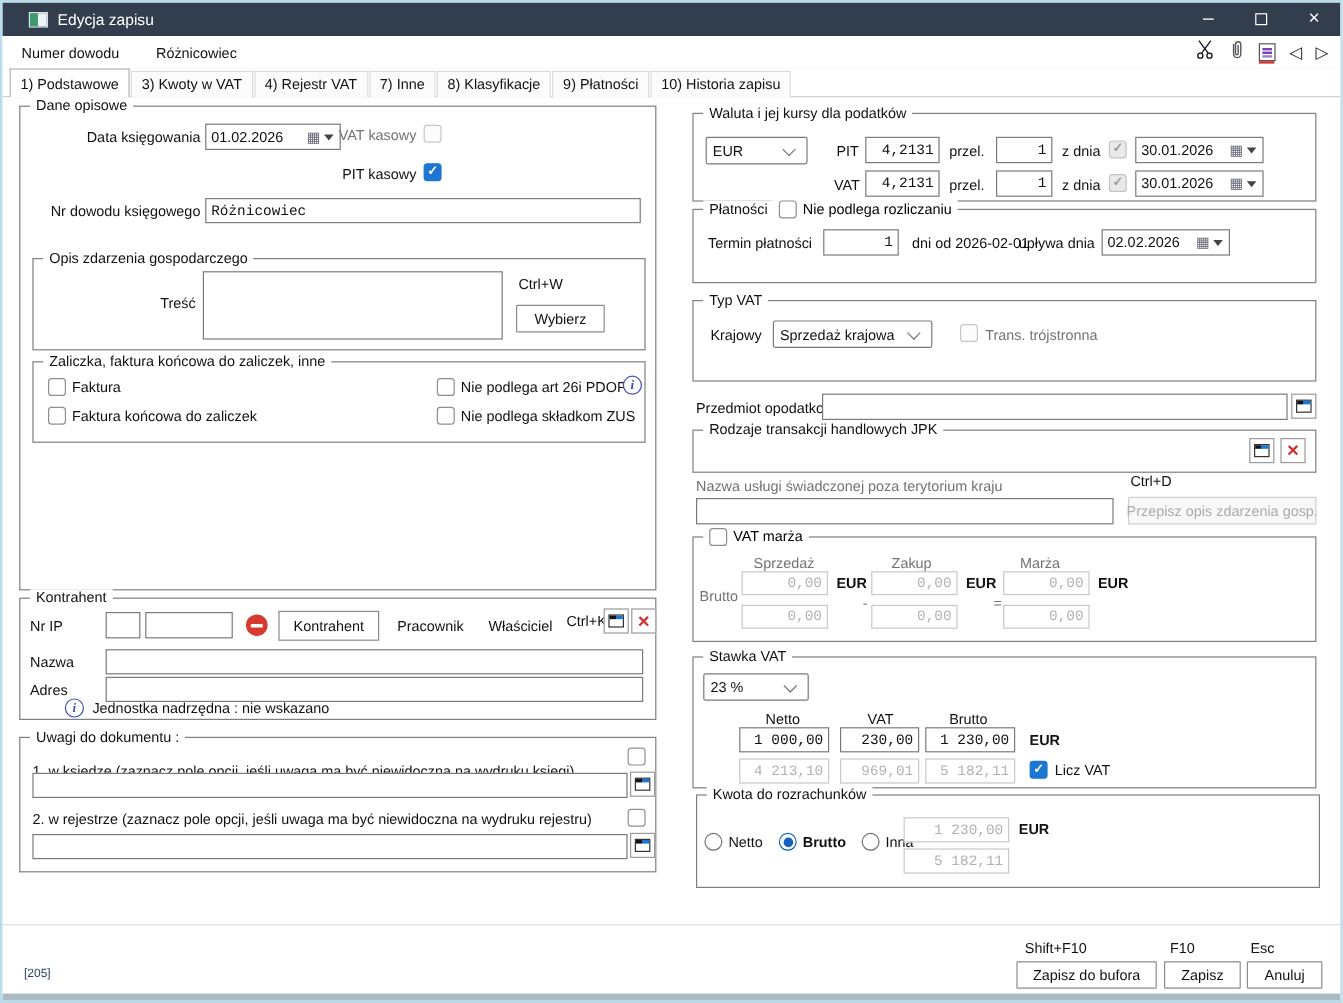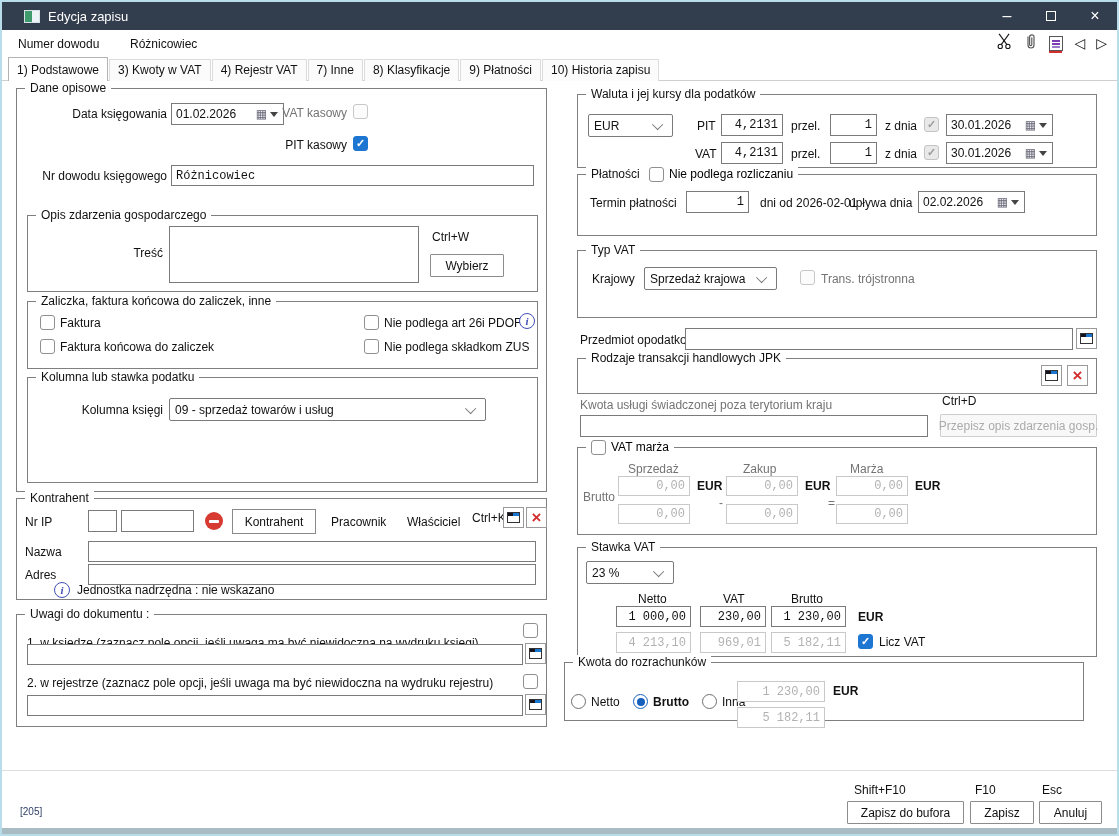--- a/index.html
+++ b/index.html
@@ -172,28 +172,20 @@
       <span class="lb" style="left:32px;top:14px">Faktura</span>
       <span class="cb" style="left:12px;top:37px"></span>
       <span class="lb" style="left:32px;top:38px">Faktura końcowa do zaliczek</span>
       <span class="cb" style="left:336px;top:13px"></span>
       <span class="lb" style="left:356px;top:14px">Nie podlega art 26i PDOF</span>
       <span class="infoi" style="left:491px;top:11px">i</span>
       <span class="cb" style="left:336px;top:37px"></span>
       <span class="lb" style="left:356px;top:38px">Nie podlega składkom ZUS</span>
     </div>
 
-    <div class="grp" style="left:10px;top:288px;width:511px;height:106px">
-      <span class="legend">Kolumna lub stawka podatku</span>
-      <span class="lb r" style="left:35px;top:25px;width:100px">Kolumna księgi</span>
-      <div class="self" style="left:141px;top:20px;width:317px">
-        <span>09 - sprzedaż towarów i usług</span>
-        <span class="chev"></span>
-      </div>
-    </div>
   </div>
 
   <div class="grp" style="left:14px;top:496px;width:531px;height:102px">
     <span class="legend">Kontrahent</span>
     <span class="lb" style="left:8px;top:16px">Nr IP</span>
     <input class="in" style="left: 71px; top: 11px; width: 29px;" readonly="" value="">
     <input class="in" style="left: 104px; top: 11px; width: 73px;" readonly="" value="">
     <span class="minusc" style="left:188px;top:13px"></span>
     <div class="segbox" style="left:215px;top:10px;width:84px;height:25px">Kontrahent</div>
     <span class="lb" style="left:314px;top:16px">Pracownik</span>
@@ -296,21 +288,21 @@
   <div class="grp" style="left:575px;top:356px;width:520px;height:36px">
     <span class="legend">Rodzaje transakcji handlowych JPK</span>
     <span class="ib" style="left:463px;top:6px">
         <span class="winglyph"></span>
       </span>
     <span class="ib" style="left:489px;top:6px">
         <span class="xglyph">×</span>
       </span>
   </div>
 
-  <span class="lb gray" style="left:578px;top:396px">Kwota usługi świadczonej poza terytorium kraju</span>
+  <span class="lb gray" style="left:578px;top:396px">Nazwa usługi świadczonej poza terytorium kraju</span>
   <input class="in" style="left: 578px; top: 413px; width: 348px;" readonly="" value="">
   <span class="lb" style="left:940px;top:392px">Ctrl+D</span>
   <div class="pbtn dis" style="left:938px;top:412px;width:157px;height:23px">Przepisz opis zdarzenia gosp.</div>
 
   <div class="grp" style="left:575px;top:445px;width:520px;height:88px">
     <span class="legendwrap" style="left:8px">
       <span class="cb" style="position:relative;display:inline-block;top:1px"></span>
       <span style="margin-left:5px">VAT marża</span>
     </span>
     <span class="lb gray" style="left:50px;top:14px">Sprzedaż</span>
@@ -343,21 +335,21 @@
     <input class="in num" style="left: 122px; top: 58px; width: 66px; height: 21px;" readonly="" value="230,00">
     <input class="in num" style="left: 193px; top: 58px; width: 75px; height: 21px;" readonly="" value="1 230,00">
     <span class="lb b" style="left:280px;top:62px">EUR</span>
     <input class="in num dis" style="left: 38px; top: 84px; width: 75px; height: 21px;" readonly="" value="4 213,10">
     <input class="in num dis" style="left: 122px; top: 84px; width: 66px; height: 21px;" readonly="" value="969,01">
     <input class="in num dis" style="left: 193px; top: 84px; width: 75px; height: 21px;" readonly="" value="5 182,11">
     <span class="cb chk" style="left:280px;top:86px"></span>
     <span class="lb" style="left:301px;top:87px">Licz VAT</span>
   </div>
 
-  <div class="grp" style="left:562px;top:660px;width:520px;height:59px">
+  <div class="grp" style="left:578px;top:660px;width:520px;height:78px">
     <span class="legend">Kwota do rozrachunków</span>
     <span class="rad" style="left:6px;top:31px"></span>
     <span class="lb" style="left:26px;top:32px">Netto</span>
     <span class="rad on" style="left:68px;top:31px"></span>
     <span class="lb b" style="left:88px;top:32px">Brutto</span>
     <span class="rad" style="left:137px;top:31px"></span>
     <span class="lb" style="left:157px;top:32px">Inna</span>
     <input class="in num dis" style="left: 172px; top: 18px; width: 88px; height: 21px;" readonly="" value="1 230,00">
     <span class="lb b" style="left:268px;top:21px">EUR</span>
     <input class="in num dis" style="left: 172px; top: 44px; width: 88px; height: 21px;" readonly="" value="5 182,11">

